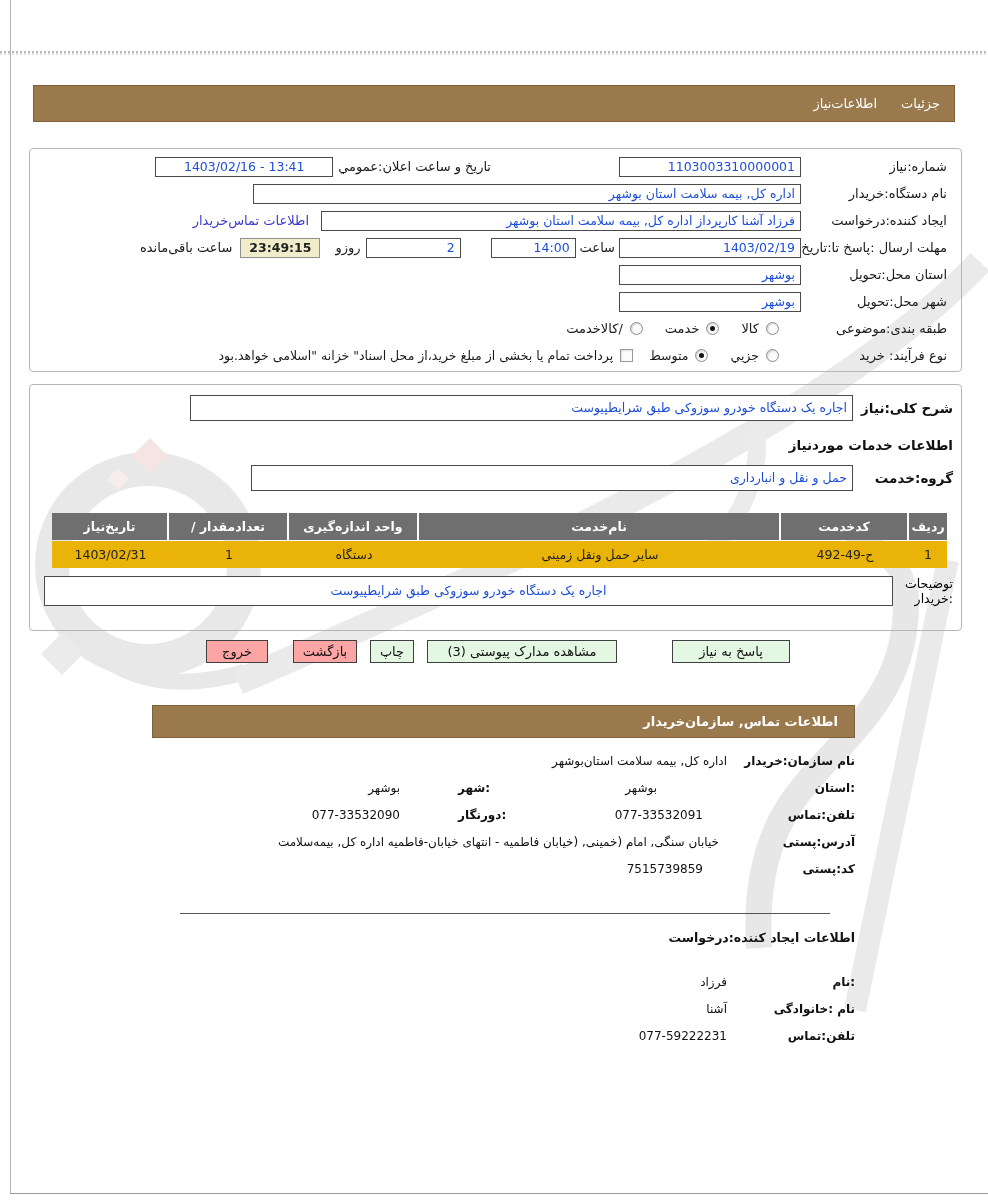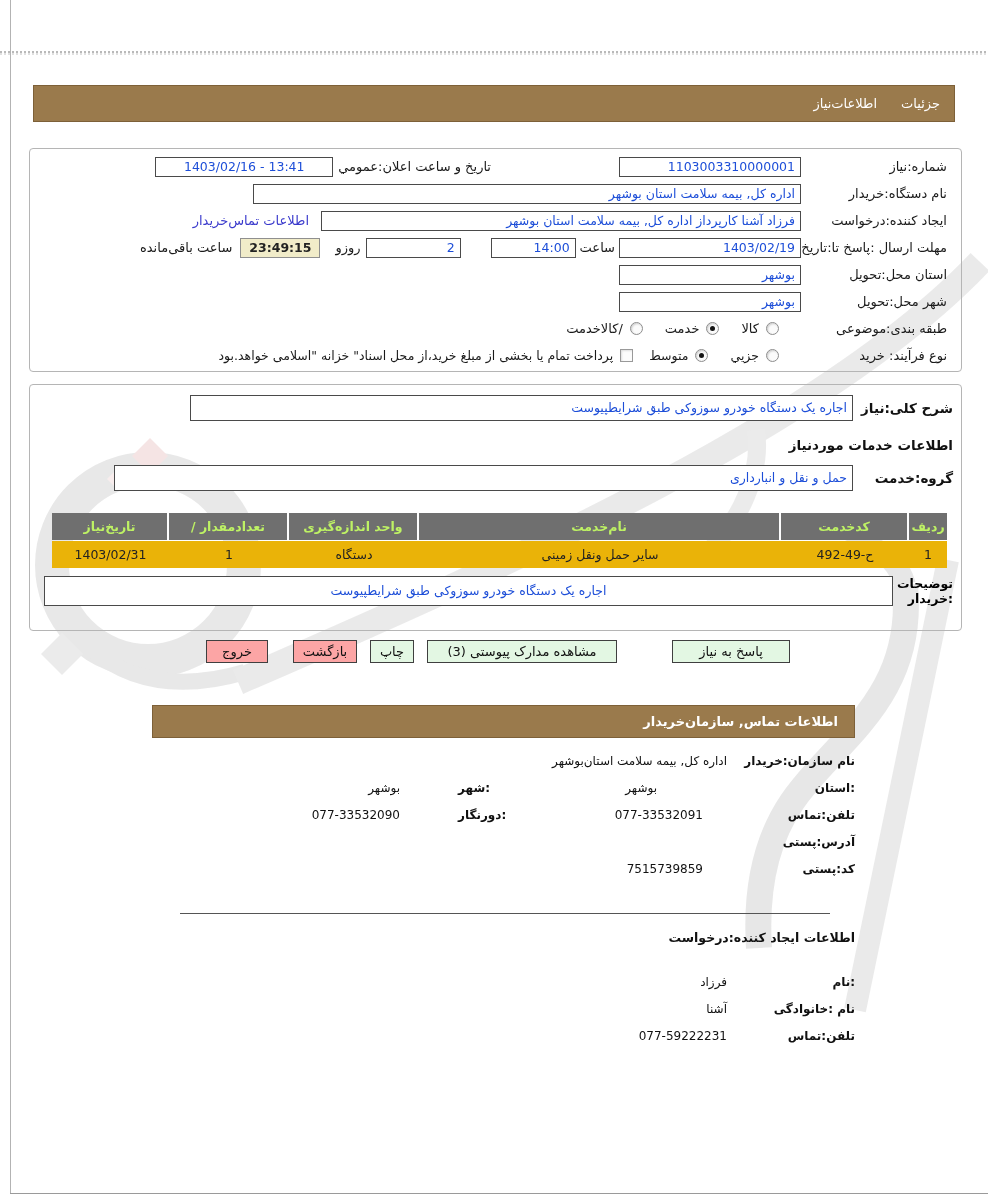--- a/index.html
+++ b/index.html
@@ -42,21 +42,21 @@
            position:relative; flex:none; box-shadow:inset 1px 1px 2px rgba(0,0,0,.18); }
   .radio.on::after { content:""; position:absolute; inset:3px; border-radius:50%; background:#141414; }
   .checkbox { width:13px; height:13px; border:1px solid #999; background:#fcfcfc; flex:none;
               box-shadow:inset 1px 1px 2px rgba(0,0,0,.12); }
   .opt { display:flex; align-items:center; gap:7px; margin-right:22px; }
   .h2 { font-size:13.5px; font-weight:bold; color:#111; }
 
   
   .stable { width:897px; margin:22px 6px 0; font-size:12.5px; }
   .thead, .trow { display:flex; height:27px; align-items:stretch; }
-  .th { background:#6f6f6f; color:#bef264; font-weight:bold; display:flex; align-items:center; justify-content:center; }
+  .th { background:#6f6f6f; color:#ffffff; font-weight:bold; display:flex; align-items:center; justify-content:center; }
   .th + .th { border-right:2px solid #fdfdfd; }
   .td { background:#eab308; color:#222; display:flex; align-items:center; justify-content:center; }
   .trow { margin-top:1px; }
   .c0{width:38px;} .c1{width:128px;} .c2{width:362px;} .c3{width:130px;} .c4{width:120px;} .c5{width:117px;}
 
   
   .btnrow { position:absolute; top:640px; right:198px; display:flex; align-items:center; gap:13px; }
   .btn { height:23px; border:1px solid #3f3f3f; font-size:13px; font-family:"DejaVu Sans",sans-serif;
          display:flex; align-items:center; justify-content:center; color:#111; cursor:pointer; padding:0 4px; }
   .btn.green { background:#e3f7e3; }
@@ -191,21 +191,21 @@
 
     <div style="display:flex;align-items:center">
       <span class="h2" style="width:100px;flex:none">شرح کلی:نیاز</span>
       <span class="ibox" style="width:663px;height:26px;line-height:24px">اجاره یک دستگاه خودرو سوزوکی طبق شرایطپیوست</span>
     </div>
 
     <div class="h2" style="margin-top:16px">اطلاعات خدمات موردنیاز</div>
 
     <div style="display:flex;align-items:center;margin-top:12px">
       <span class="h2" style="width:100px;flex:none">گروه:خدمت</span>
-      <span class="ibox" style="width:739px;height:26px;line-height:24px">حمل و نقل و انبارداری</span>
+      <span class="ibox" style="width:602px;height:26px;line-height:24px">حمل و نقل و انبارداری</span>
     </div>
 
     <div class="stable">
       <div class="thead">
         <div class="th c0">ردیف</div>
         <div class="th c1">کدخدمت</div>
         <div class="th c2">نام‌خدمت</div>
         <div class="th c3">واحد اندازه‌گیری</div>
         <div class="th c4">تعدادمقدار /</div>
         <div class="th c5">تاریخ‌نیاز</div>
@@ -216,21 +216,21 @@
         <div class="td c2">سایر حمل ونقل زمینی</div>
         <div class="td c3">دستگاه</div>
         <div class="td c4">1</div>
         <div class="td c5">
             <span class="ltr">1403/02/31</span>
           </div>
       </div>
     </div>
 
     <div style="display:flex;align-items:center;margin-top:8px">
-      <span style="width:60px;flex:none;font-weight:bold;font-size:12.5px;line-height:15px;text-align:right">
+      <span style="width:60px;flex:none;font-weight:normal;font-size:12.5px;line-height:15px;text-align:right">
         <span style="display:block">توضیحات</span>
         <span style="display:block">:خریدار</span>
       </span>
       <span class="ibox" style="flex:1;height:30px;line-height:28px;text-align:center;margin-left:6px">اجاره یک دستگاه خودرو سوزوکی طبق شرایطپیوست</span>
     </div>
   </div>
 
   <div class="btnrow z">
     <div class="btn green btn-respond">پاسخ به نیاز</div>
     <div class="btn green btn-docs">مشاهده مدارک پیوستی (3)</div>
@@ -255,20 +255,21 @@
       <span class="cval2">بوشهر</span>
     </div>
     <div class="crow">
       <span class="clbl">تلفن:تماس</span>
       <span class="cval" style="padding-right:32px"><span class="ltr">077-33532091</span></span>
       <span class="clbl2">:دورنگار</span>
       <span class="cval2"><span class="ltr">077-33532090</span></span>
     </div>
     <div class="crow">
       <span class="clbl">آدرس:پستی</span>
+      <span class="cval wide" style="padding-right:16px">خیابان سنگی, امام (خمینی, (خیابان فاطمیه - انتهای خیابان-فاطمیه اداره کل, بیمه‌سلامت</span>
     </div>
     <div class="crow">
       <span class="clbl">کد:پستی</span>
       <span class="cval" style="padding-right:32px"><span class="ltr">7515739859</span></span>
     </div>
   </div>
 
   <div class="hr z"></div>
 
   <div class="cblock z" style="top:930px">

